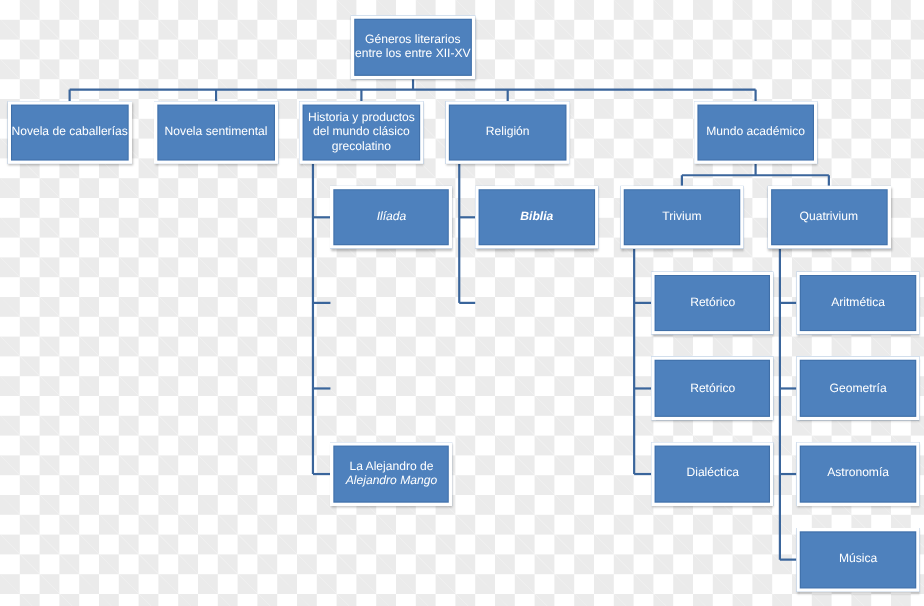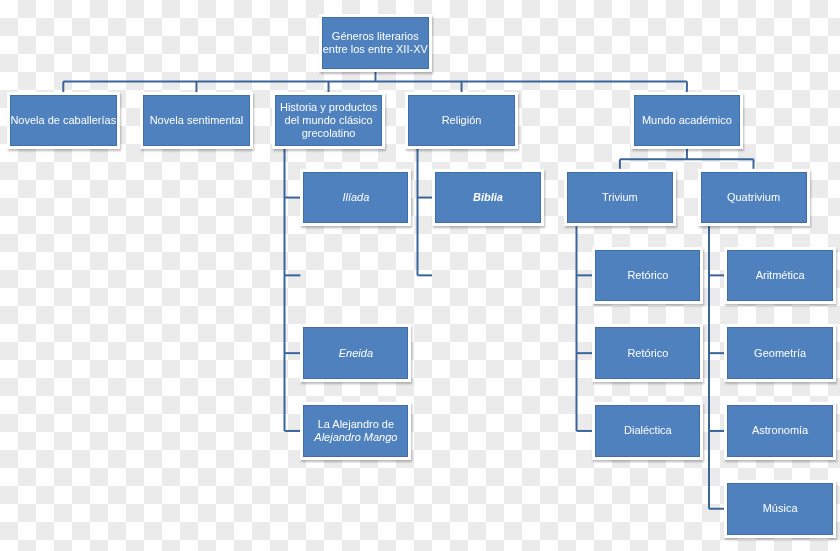--- a/index.html
+++ b/index.html
@@ -96,25 +96,20 @@
   <div class="node" style="left:630.8px;top:92px;width:106.2px;height:51px;">
     <div class="txt">
       <span class="lbl">Mundo académico</span>
     </div>
   </div>
   <div class="node" style="left:300.4px;top:168.8px;width:105px;height:51.5px;">
     <div class="txt">
       <span class="lbl it">Ilíada</span>
     </div>
   </div>
-  <div class="node" style="left:300.4px;top:324.4px;width:105px;height:51.5px;">
-    <div class="txt">
-      <span class="lbl it">Eneida</span>
-    </div>
-  </div>
   <div class="node" style="left:300.4px;top:402.2px;width:105px;height:51.5px;">
     <div class="txt">
       <span class="lbl">La Alejandro de</span>
       <span class="lbl it">Alejandro Mango</span>
     </div>
   </div>
   <div class="node" style="left:432px;top:168.8px;width:106px;height:51.5px;font-weight:bold;">
     <div class="txt">
       <span class="lbl it">Biblia</span>
     </div>

